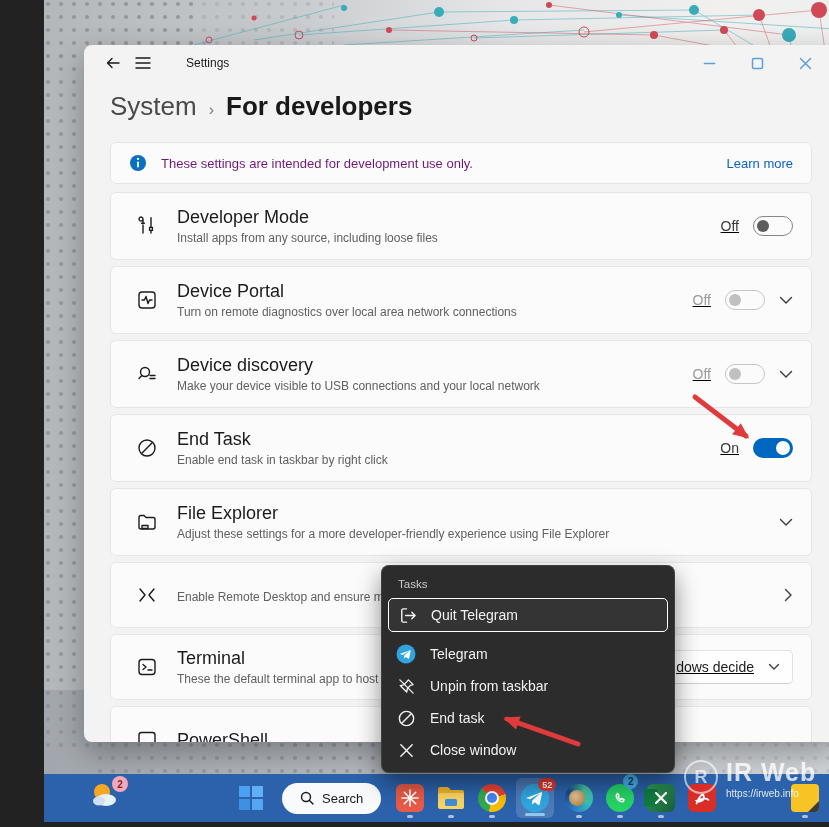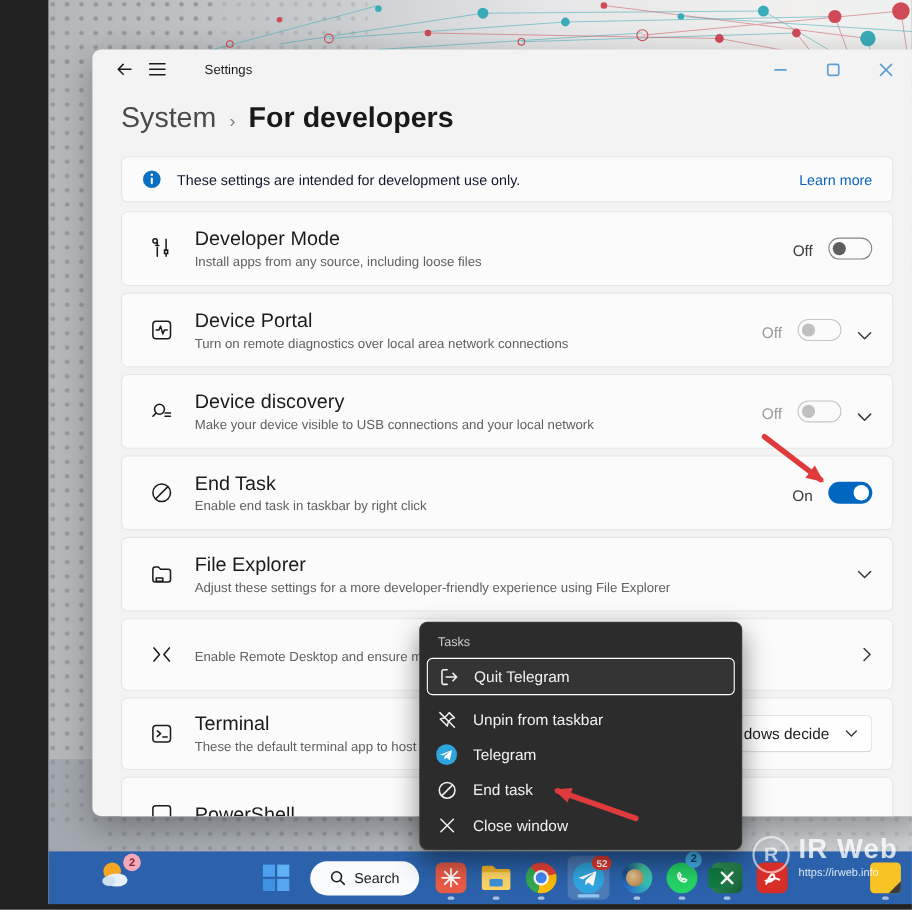--- a/index.html
+++ b/index.html
@@ -13,29 +13,29 @@
   .tb-btn{width:30px;height:26px;display:flex;align-items:center;justify-content:center;border-radius:4px;}
   .tb-title{font-size:12px;color:#1b1b1b;margin-left:28px;}
   .tb-controls{margin-left:auto;display:flex;align-items:center;gap:18px;padding-right:8px;}
   .breadcrumb{display:flex;align-items:baseline;gap:12px;margin:10px 0 0 26px;}
   .bc-parent{font-size:26px;color:#4a4a4a;font-weight:400;}
   .bc-sep{font-size:16px;color:#7a7a7a;}
   .bc-current{font-size:26px;color:#191919;font-weight:600;}
   .content{padding:0 26px;margin-top:20px;}
   .card{background:#fbfbfb;border:1px solid #e6e6e6;border-radius:6px;display:flex;align-items:center;}
   .banner{height:42px;padding:0 18px;margin-bottom:8px;}
-  .banner-text{font-size:13px;color:#0f172a;margin-left:14px;}
+  .banner-text{font-size:13px;color:#701a75;margin-left:14px;}
   .banner-link{margin-left:auto;font-size:13px;color:#0b62c4;cursor:pointer;}
   .row{height:68px;padding:0 18px 0 24px;margin-bottom:6px;}
   .row.compact{height:66px;}
   .row-icon{width:24px;display:flex;justify-content:center;flex:none;}
   .row-text{margin-left:18px;min-width:0;}
   .row-title{font-size:18px;color:#1b1b1b;}
   .row-sub{font-size:12px;color:#606060;margin-top:3px;white-space:nowrap;}
-  .row-controls{margin-left:auto;display:flex;align-items:flex-end;gap:14px;flex:none;}
+  .row-controls{margin-left:auto;display:flex;align-items:center;gap:14px;flex:none;text-decoration:underline;}
   .state{font-size:14px;color:#3a3a3a;}
   .state.dim{color:#9a9a9a;}
   .toggle{width:40px;height:20px;border-radius:10px;position:relative;flex:none;}
   .toggle.off{border:1px solid #868686;background:#fbfbfb;}
   .toggle.off .knob{position:absolute;left:3px;top:3px;width:12px;height:12px;border-radius:50%;background:#5d5d5d;}
   .toggle.off.disabled{border-color:#c6c6c6;}
   .toggle.off.disabled .knob{background:#c0c0c0;}
   .toggle.on{background:#0067c0;}
   .toggle.on .knob{position:absolute;right:3px;top:3px;width:14px;height:14px;border-radius:50%;background:#ffffff;}
   .dropdown{display:flex;align-items:center;justify-content:flex-end;gap:14px;width:158px;height:34px;background:#fefefe;border:1px solid #e2e2e2;border-bottom-color:#cfcfcf;border-radius:5px;padding:0 12px;font-size:14px;color:#1b1b1b;}
@@ -366,36 +366,36 @@
         <svg width="19" height="19" viewBox="0 0 20 20" fill="none" stroke="#f1f1f1" stroke-width="1.5" stroke-linecap="round" stroke-linejoin="round">
             <path d="M9 3H5.5A1.5 1.5 0 0 0 4 4.5v11A1.5 1.5 0 0 0 5.5 17H9"></path>
             <path d="M8 10h9.5M14.5 6.5 18 10l-3.5 3.5"></path>
           </svg>
       </span>
       <span>Quit Telegram</span>
     </div>
 
     <div class="menu-item">
       <span class="mi">
+        <svg width="20" height="20" viewBox="0 0 20 20">
+            <circle cx="10" cy="10" r="9.5" fill="#2fa5df"></circle>
+            <path d="M4.5 9.8l9.5-3.6c.5-.2.9.1.7.8l-1.6 7.3c-.1.5-.4.6-.9.4l-2.4-1.8-1.2 1.1c-.2.2-.4.3-.6.1l.2-2.5 4.6-4.2c.2-.2 0-.3-.3-.1l-5.7 3.6-2.3-.7c-.5-.2-.5-.5 0-.4z" fill="#fff"></path>
+          </svg>
+      </span>
+      <span>Telegram</span>
+    </div>
+
+    <div class="menu-item">
+      <span class="mi">
         <svg width="19" height="19" viewBox="0 0 20 20" fill="none" stroke="#f1f1f1" stroke-width="1.4" stroke-linecap="round" stroke-linejoin="round">
             <path d="M12 3l5 5-3 .9L11 12l-.8 3.8L3.4 9l3.8-.8L10.3 5z"></path>
             <path d="M3 3l14 14"></path>
           </svg>
       </span>
       <span>Unpin from taskbar</span>
-    </div>
-
-    <div class="menu-item">
-      <span class="mi">
-        <svg width="20" height="20" viewBox="0 0 20 20">
-            <circle cx="10" cy="10" r="9.5" fill="#2fa5df"></circle>
-            <path d="M4.5 9.8l9.5-3.6c.5-.2.9.1.7.8l-1.6 7.3c-.1.5-.4.6-.9.4l-2.4-1.8-1.2 1.1c-.2.2-.4.3-.6.1l.2-2.5 4.6-4.2c.2-.2 0-.3-.3-.1l-5.7 3.6-2.3-.7c-.5-.2-.5-.5 0-.4z" fill="#fff"></path>
-          </svg>
-      </span>
-      <span>Telegram</span>
     </div>
 
     <div class="menu-item">
       <span class="mi">
         <svg width="19" height="19" viewBox="0 0 20 20" fill="none" stroke="#f1f1f1" stroke-width="1.5">
             <circle cx="10" cy="10" r="7.5"></circle>
             <path d="M5 15 15 5"></path>
           </svg>
       </span>
       <span>End task</span>

